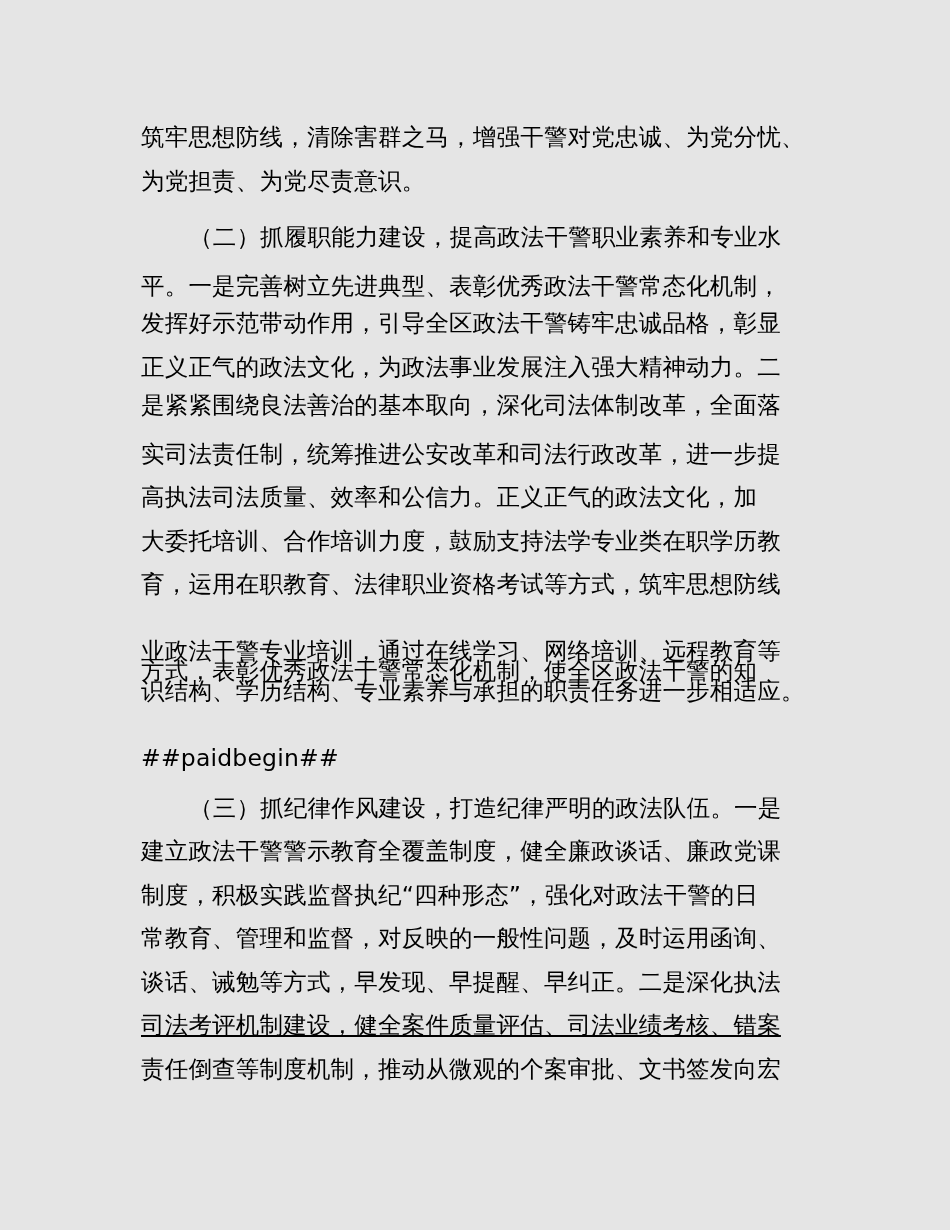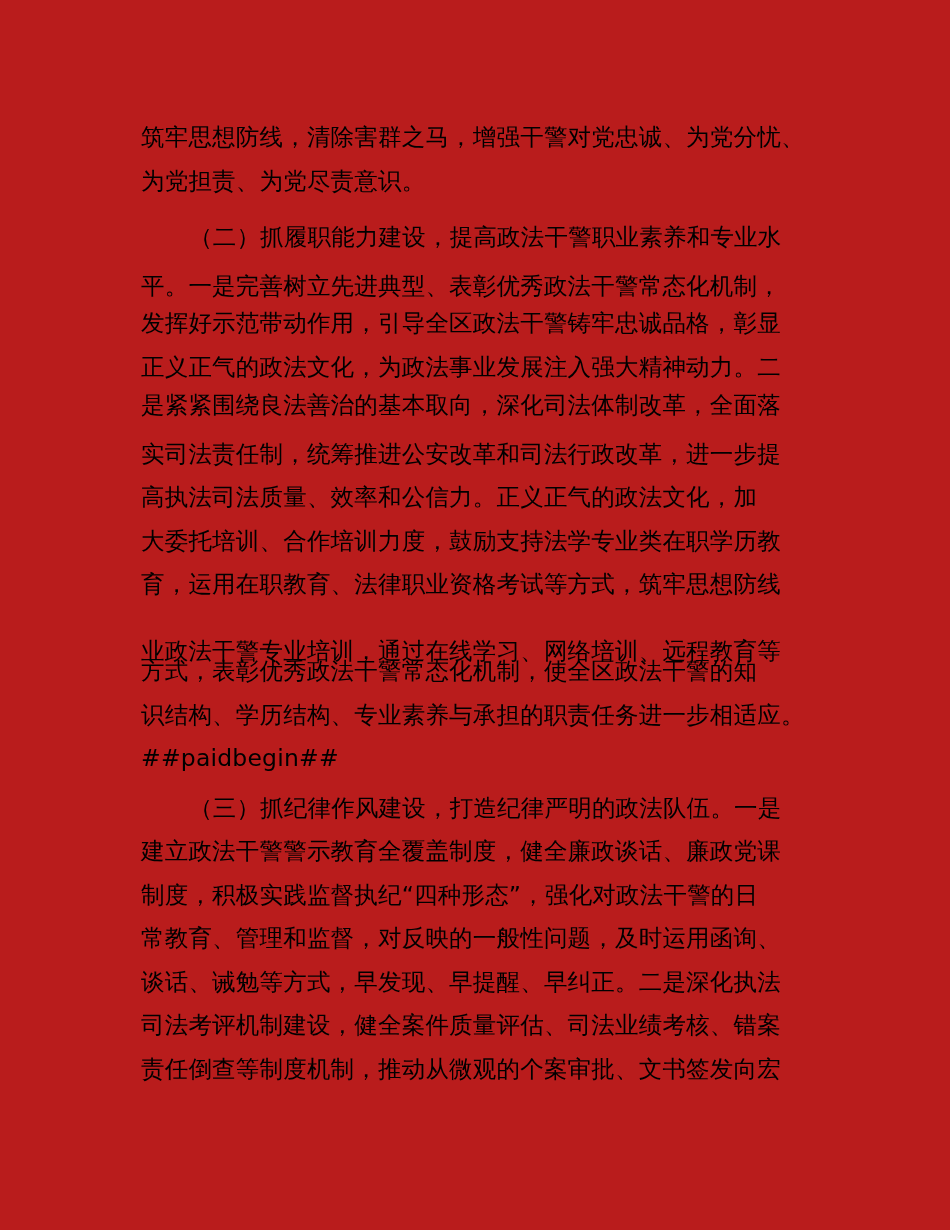--- a/index.html
+++ b/index.html
@@ -14,21 +14,21 @@
       overflow: hidden;
       font-family: "DejaVu Sans", sans-serif;
       color: #000000;
     }
     .page {
       position: absolute;
       left: 0;
       top: 0;
       width: 950px;
       height: 1230px;
-      background: #b91c1c;
+      background: #e5e5e5;
     }
     .line {
       position: absolute;
       left: 141px;
       font-size: 23.5px;
       line-height: 30px;
       white-space: nowrap;
       letter-spacing: 0.2px;
     }
     .indent {
@@ -50,27 +50,27 @@
     <div class="line" style="top:271px;">平。一是完善树立先进典型、表彰优秀政法干警常态化机制，</div>
     <div class="line" style="top:308px;">发挥好示范带动作用，引导全区政法干警铸牢忠诚品格，彰显</div>
     <div class="line" style="top:352px;">正义正气的政法文化，为政法事业发展注入强大精神动力。二</div>
     <div class="line" style="top:390px;">是紧紧围绕良法善治的基本取向，深化司法体制改革，全面落</div>
     <div class="line" style="top:439px;">实司法责任制，统筹推进公安改革和司法行政改革，进一步提</div>
     <div class="line" style="top:482px;">高执法司法质量、效率和公信力。正义正气的政法文化，加</div>
     <div class="line" style="top:526px;">大委托培训、合作培训力度，鼓励支持法学专业类在职学历教</div>
     <div class="line" style="top:569px;">育，运用在职教育、法律职业资格考试等方式，筑牢思想防线</div>
     <div class="line" style="top:613px;margin-top:23px;">业政法干警专业培训，通过在线学习、网络培训、远程教育等</div>
     <div class="line" style="top:656px;">方式，表彰优秀政法干警常态化机制，使全区政法干警的知</div>
-    <div class="line" style="top:700px;text-align:center;">识结构、学历结构、专业素养与承担的职责任务进一步相适应。</div>
+    <div class="line" style="top:676px;text-align:center;">识结构、学历结构、专业素养与承担的职责任务进一步相适应。</div>
     <div class="line" style="top:743px;">##paidbegin##</div>
   </div>
 
   <div>
     <div class="line indent" style="top:793px;">（三）抓纪律作风建设，打造纪律严明的政法队伍。一是</div>
     <div class="line" style="top:836px;">建立政法干警警示教育全覆盖制度，健全廉政谈话、廉政党课</div>
     <div class="line" style="top:880px;">制度，积极实践监督执纪“四种形态”，强化对政法干警的日</div>
     <div class="line" style="top:923px;">常教育、管理和监督，对反映的一般性问题，及时运用函询、</div>
     <div class="line" style="top:967px;">谈话、诫勉等方式，早发现、早提醒、早纠正。二是深化执法</div>
-    <div class="line" style="top:1010px;">司法考评机制建设，健全案件质量评估、司法业绩考核、错案</div>
+    <div class="line" style="top:1010px;text-decoration:underline;">司法考评机制建设，健全案件质量评估、司法业绩考核、错案</div>
     <div class="line" style="top:1054px;">责任倒查等制度机制，推动从微观的个案审批、文书签发向宏</div>
   </div>
 
 </div>
 
 </body></html>

